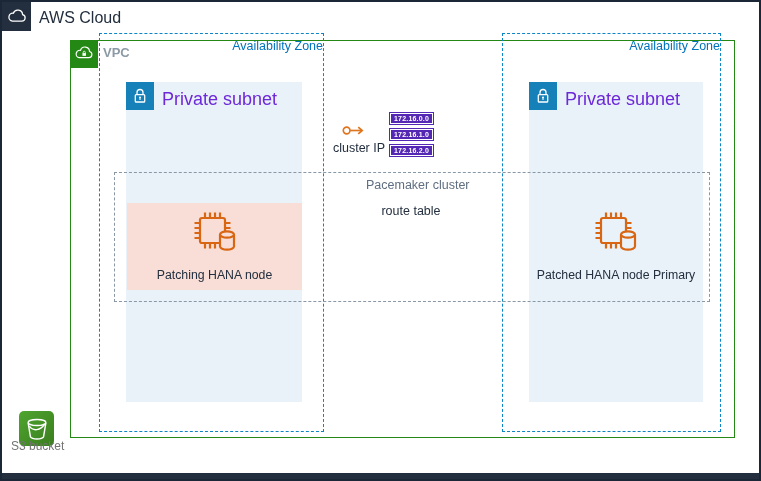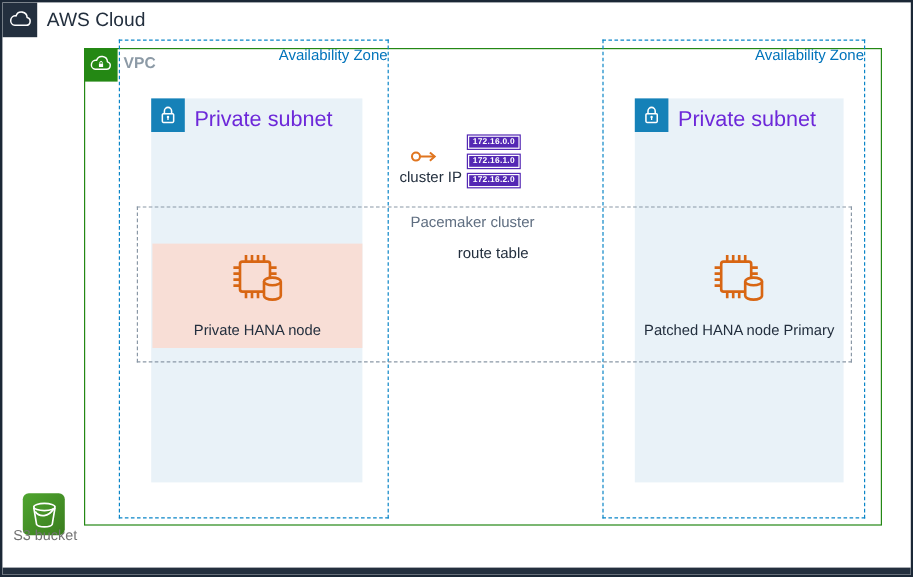--- a/index.html
+++ b/index.html
@@ -35,21 +35,21 @@
   
   .subnet{background:#E9F2F8;}
   #subnet-left{left:124px;top:80px;width:176px;height:320px;}
   #subnet-right{left:527px;top:80px;width:174px;height:320px;}
   .subnet-icon{position:absolute;left:0;top:0;width:28px;height:28px;background:#1581B8;
     display:flex;align-items:center;justify-content:center;}
   .subnet-label{position:absolute;left:36px;top:7px;color:#6d28d9;font-size:18px;white-space:nowrap;}
 
   
   #pacemaker-box{left:112px;top:170px;width:594px;height:128px;border:1px dashed #8A98A6;}
-  #pacemaker-label{left:340px;top:176px;width:110px;color:#5F6E81;font-size:12.5px;white-space:nowrap;}
+  #pacemaker-label{left:364px;top:176px;width:110px;color:#5F6E81;font-size:12.5px;white-space:nowrap;}
 
   
   .node{display:flex;flex-direction:column;align-items:center;}
   #node-left{left:125px;top:201px;width:175px;height:87px;background:#F8DED6;--bg:#F8DED6;}
   #node-right{left:527px;top:201px;width:174px;height:87px;--bg:#E9F2F8;}
   .node-icon{margin-top:7px;}
   .node-label{position:absolute;bottom:8px;left:0;width:100%;text-align:center;
     font-size:12.3px;color:#232F3E;white-space:nowrap;}
 
   
@@ -131,21 +131,21 @@
       <svg width="46" height="42" viewBox="0 0 46 42" fill="none" stroke="#D86613" stroke-width="2.2">
         <path d="M13 2.5 V8 M18 2.5 V8 M23 2.5 V8 M28 2.5 V8"></path>
         <path d="M2.5 13 H8 M2.5 18 H8 M2.5 23 H8 M2.5 28 H8"></path>
         <path d="M33 13 H38.5 M33 18 H38.5"></path>
         <path d="M13 33 V38.5 M18 33 V38.5 M23 33 V38.5"></path>
         <rect x="8" y="8" width="25" height="25" rx="2"></rect>
         <path d="M28 24.5 V36.5 a7 3.2 0 0 0 14 0 V24.5" fill="var(--bg)"></path>
         <ellipse cx="35" cy="24.5" rx="7" ry="3.2" fill="var(--bg)"></ellipse>
       </svg>
     </div>
-    <div class="node-label">Private HANA node</div>
+    <div class="node-label">Patching HANA node</div>
   </div>
 
   <div class="abs node" id="node-right">
     <div class="node-icon">
       <svg width="46" height="42" viewBox="0 0 46 42" fill="none" stroke="#D86613" stroke-width="2.2">
         <path d="M13 2.5 V8 M18 2.5 V8 M23 2.5 V8 M28 2.5 V8"></path>
         <path d="M2.5 13 H8 M2.5 18 H8 M2.5 23 H8 M2.5 28 H8"></path>
         <path d="M33 13 H38.5 M33 18 H38.5"></path>
         <path d="M13 33 V38.5 M18 33 V38.5 M23 33 V38.5"></path>
         <rect x="8" y="8" width="25" height="25" rx="2"></rect>

